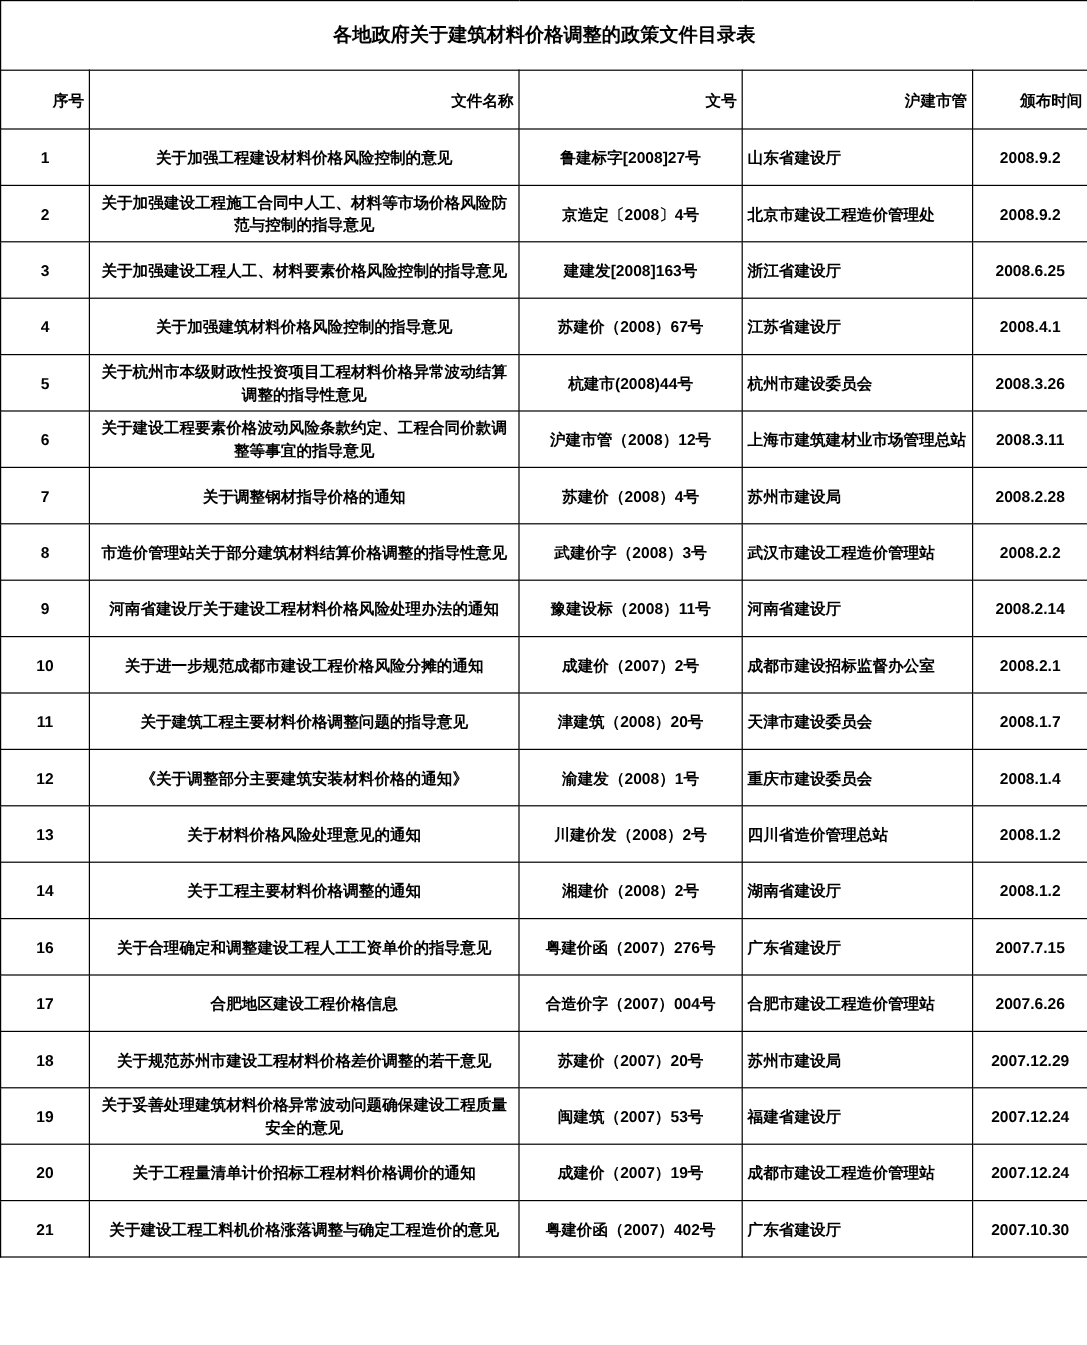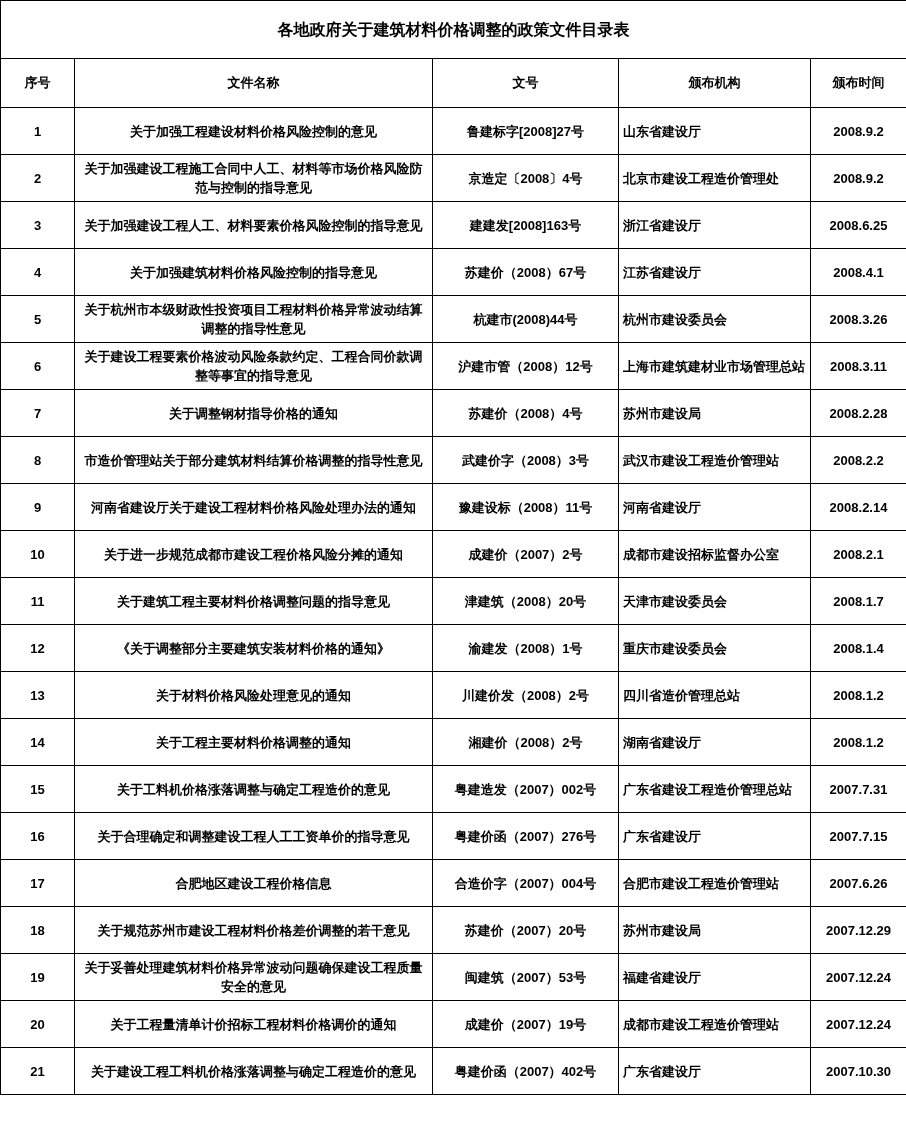--- a/index.html
+++ b/index.html
@@ -28,24 +28,23 @@
   .title-row td {
     height: 58px;
     text-align: center;
     vertical-align: middle;
     font-size: 16px;
     font-weight: bold;
     padding: 16px 10px;
   }
   .header-row th {
     height: 49px;
-    text-align: center;
+    text-align: right;
     vertical-align: middle;
     font-size: 13px;
-    font-family: Liberation Mono, monospace;
   }
   .data-row td { height: 47px; vertical-align: middle; }
   .col-no     { text-align: center; }
   .col-name   { text-align: center; padding-left: 5px; }
   .col-docno  { text-align: center; }
   .col-agency { text-align: left; padding-left: 5px; }
   .col-date   { text-align: center; }
 </style>
 </head>
 <body>
@@ -59,21 +58,21 @@
     <col style="width:96px">
   </colgroup>
   <tbody>
     <tr class="title-row">
       <td colspan="5">各地政府关于建筑材料价格调整的政策文件目录表</td>
     </tr>
     <tr class="header-row">
       <th>序号</th>
       <th>文件名称</th>
       <th>文号</th>
-      <th>颁布机构</th>
+      <th>沪建市管</th>
       <th>颁布时间</th>
     </tr>
   </tbody>
   <tbody>
       <tr class="data-row">
         <td class="col-no">1</td>
         <td class="col-name">关于加强工程建设材料价格风险控制的意见</td>
         <td class="col-docno">鲁建标字[2008]27号</td>
         <td class="col-agency">山东省建设厅</td>
         <td class="col-date">2008.9.2</td>
@@ -163,27 +162,20 @@
         <td class="col-date">2008.1.2</td>
       </tr>
       <tr class="data-row">
         <td class="col-no">14</td>
         <td class="col-name">关于工程主要材料价格调整的通知</td>
         <td class="col-docno">湘建价（2008）2号</td>
         <td class="col-agency">湖南省建设厅</td>
         <td class="col-date">2008.1.2</td>
       </tr>
       <tr class="data-row">
-        <td class="col-no">15</td>
-        <td class="col-name">关于工料机价格涨落调整与确定工程造价的意见</td>
-        <td class="col-docno">粤建造发（2007）002号</td>
-        <td class="col-agency">广东省建设工程造价管理总站</td>
-        <td class="col-date">2007.7.31</td>
-      </tr>
-      <tr class="data-row">
         <td class="col-no">16</td>
         <td class="col-name">关于合理确定和调整建设工程人工工资单价的指导意见</td>
         <td class="col-docno">粤建价函（2007）276号</td>
         <td class="col-agency">广东省建设厅</td>
         <td class="col-date">2007.7.15</td>
       </tr>
       <tr class="data-row">
         <td class="col-no">17</td>
         <td class="col-name">合肥地区建设工程价格信息</td>
         <td class="col-docno">合造价字（2007）004号</td>

